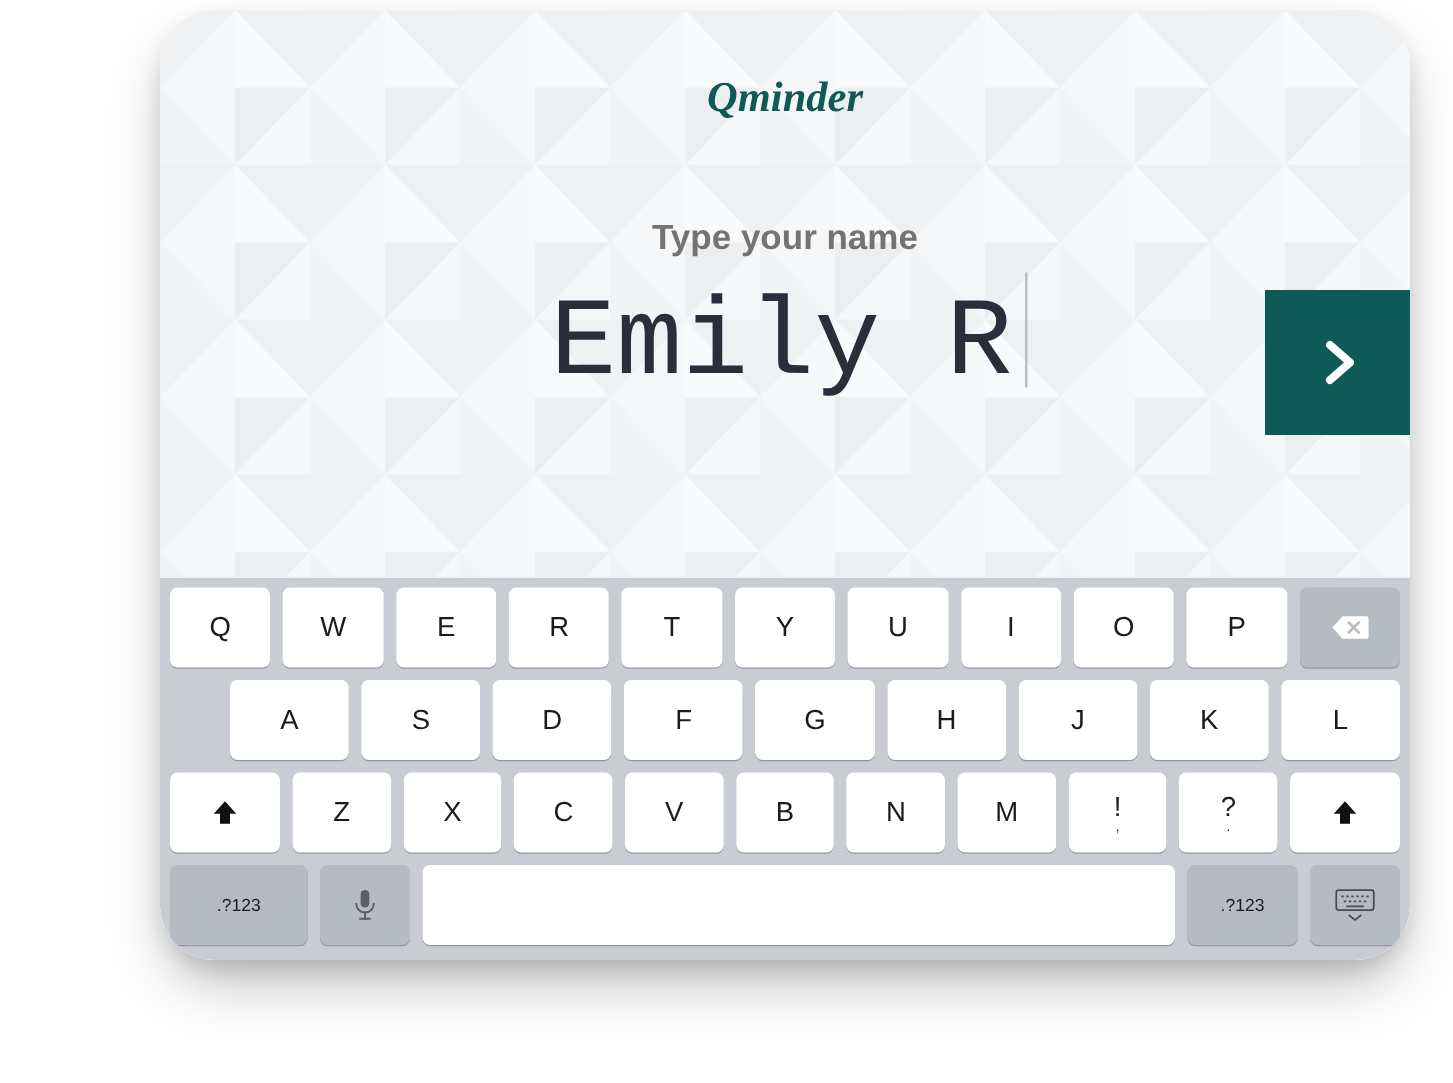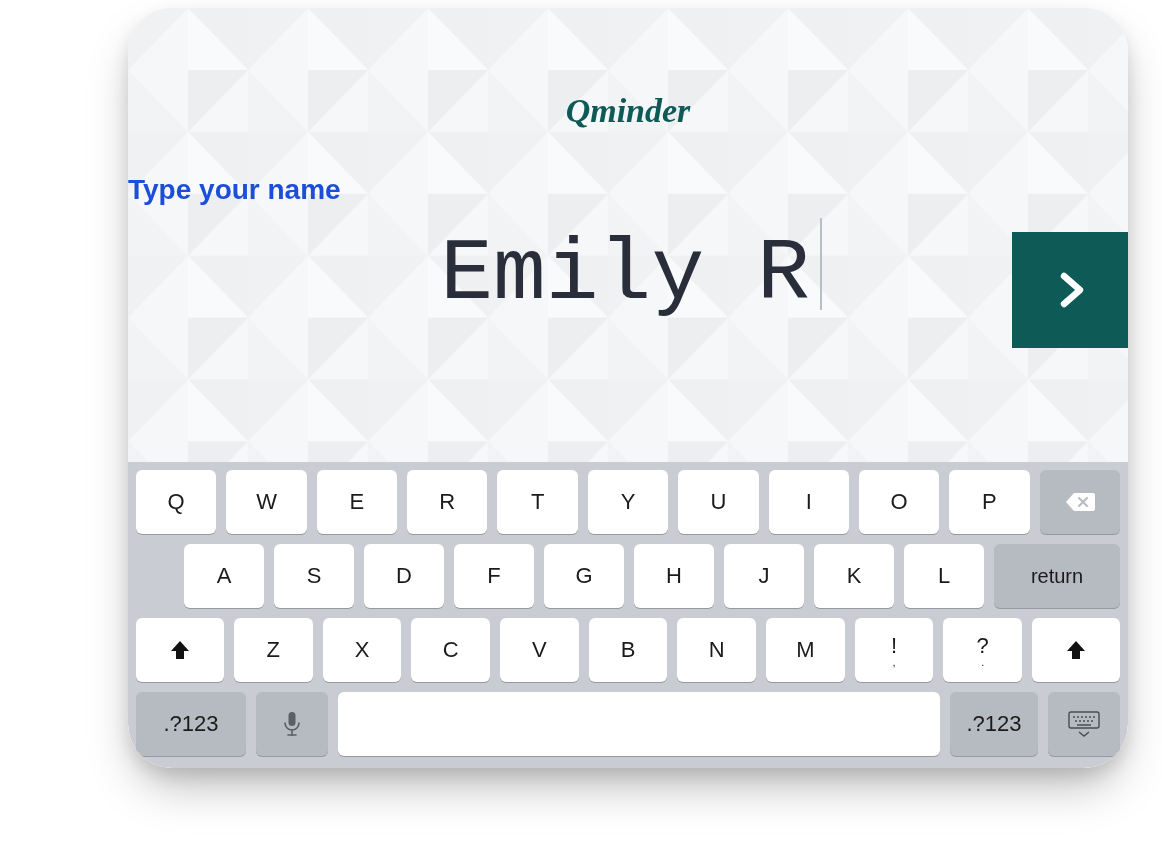--- a/index.html
+++ b/index.html
@@ -38,31 +38,31 @@
   .tri-bg svg { width:100%; height:100%; display:block; }
 
   .logo {
     position: absolute; top: 52px; left: 0; right: 0;
     text-align: center;
     font-family: Georgia, "Times New Roman", serif;
     font-style: italic;
     font-weight: 700;
     font-size: 34px;
     color: #0d5a57;
-    margin-top: 32px;
   }
   .logo .q-tail {
     display:inline-block;
   }
 
   .prompt {
     position: absolute; top: 166px; left:0; right:0;
+    text-align:center;
     font-size: 28px;
     font-weight: 600;
-    color: #1d4ed8;
+    color: #737373;
   }
 
   .name-line {
     position:absolute; top: 210px; left:0; right:0;
     text-align:center;
   }
   .name-value {
     display:inline-block;
     font-size: 88px;
     font-weight: 400;
@@ -105,21 +105,21 @@
     box-shadow: 0 1px 0 rgba(0,0,0,0.25);
     font-size: 22px;
     color:#1b1b1b;
     display:flex; align-items:center; justify-content:center;
     height: 64px;
     cursor:pointer;
     user-select:none;
   }
   .key.fn { background:#b6bac1; }
   .key.space { background:#ffffff; }
-  .key.small { font-size:22px; }
+  .key.small { font-size:14px; }
   .key .sub { font-size:11px; line-height:1; margin-top:-2px; }
   .key.stack { flex-direction:column; gap:0; }
 
   
   .row1 .key { flex: 1 1 0; }
   
   .row2 { padding-left: 48px; }
   .row2 .key { flex: 1 1 0; }
   .row2 .key.return { flex: 0 0 126px; font-size:20px; }
   
@@ -200,21 +200,20 @@
       <div class="krow row2">
         <div class="key">A</div>
         <div class="key">S</div>
         <div class="key">D</div>
         <div class="key">F</div>
         <div class="key">G</div>
         <div class="key">H</div>
         <div class="key">J</div>
         <div class="key">K</div>
         <div class="key">L</div>
-        <div class="key fn return small">return</div>
       </div>
 
       <div class="krow row3">
         <div class="key shift">
           <svg class="icon" width="24" height="24" viewBox="0 0 24 24">
             <path d="M12 3 L21 13 L16 13 L16 21 L8 21 L8 13 L3 13 Z" fill="#111"></path>
           </svg>
         </div>
         <div class="key">Z</div>
         <div class="key">X</div>

